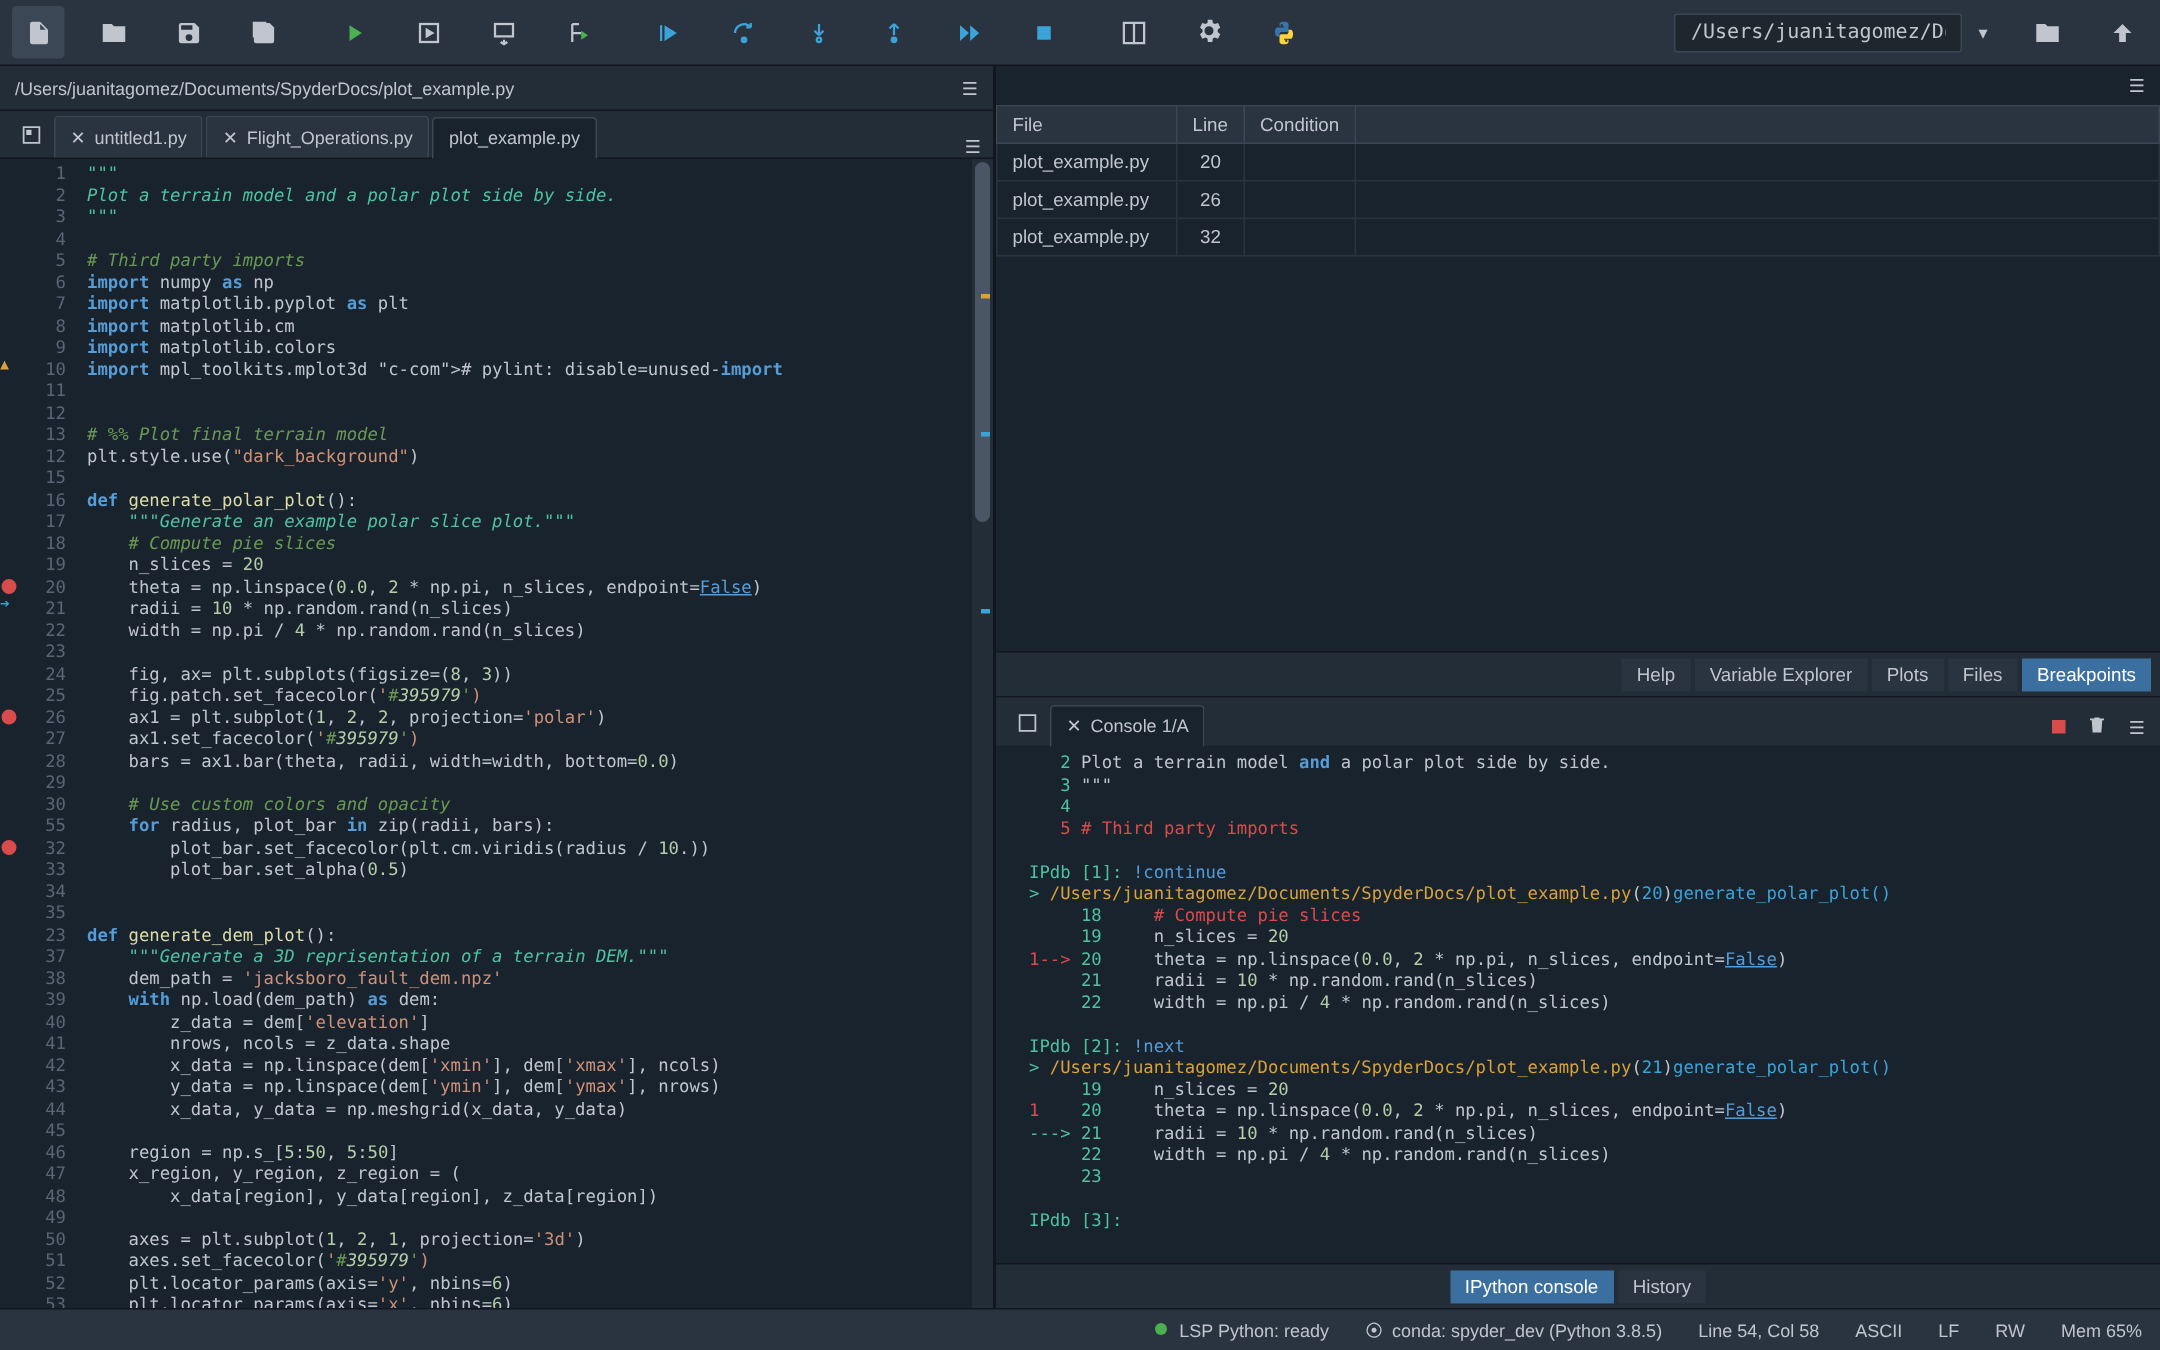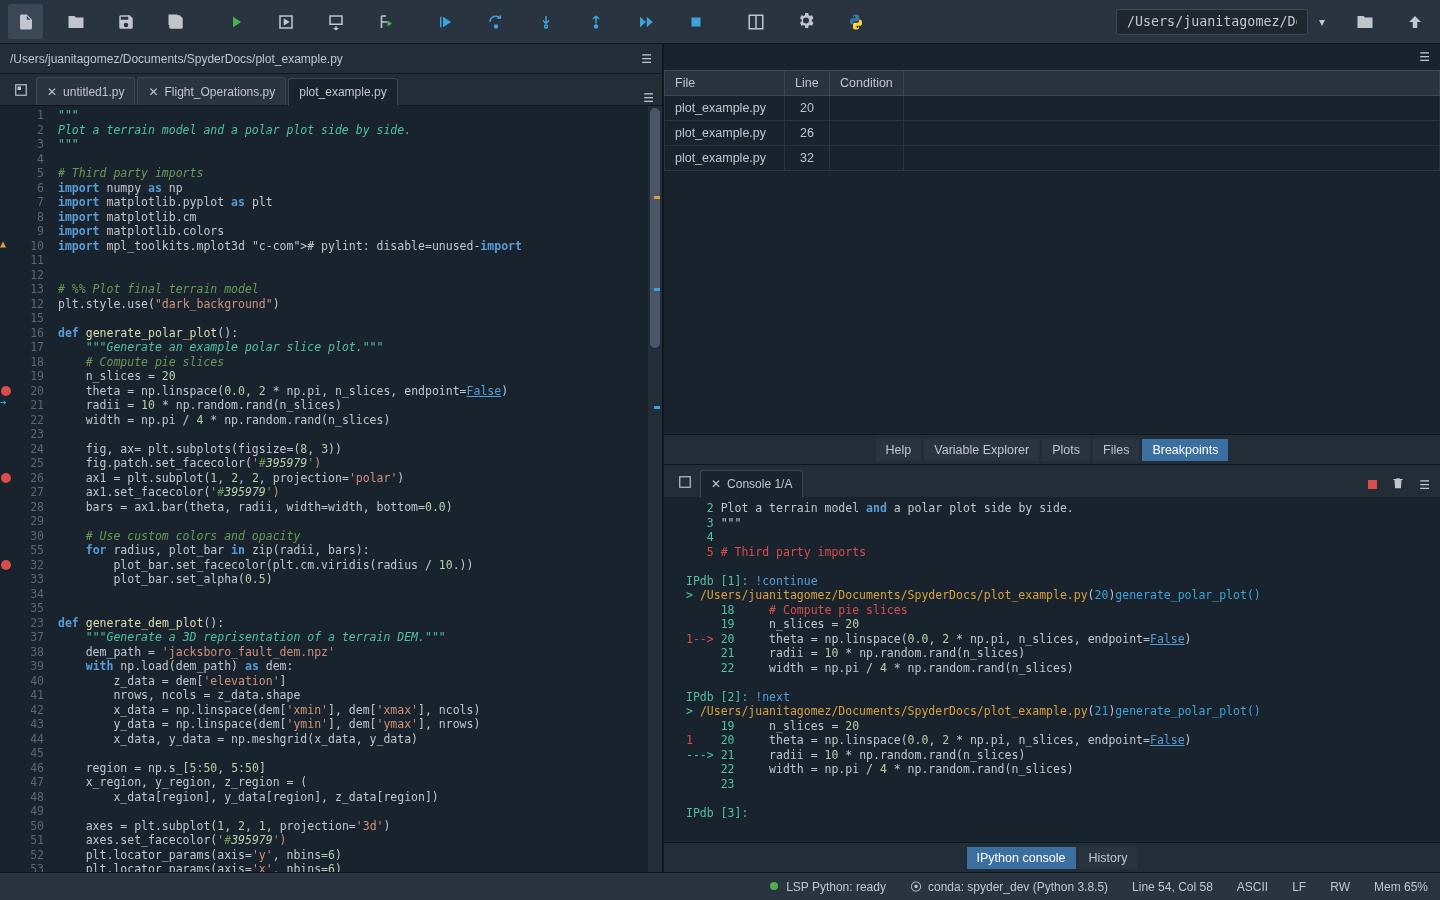--- a/index.html
+++ b/index.html
@@ -59,21 +59,21 @@
 
 
 .bp-pane { flex: 1; display: flex; flex-direction: column; background: #19232d; }
 .bp-menu { height: 26px; display: flex; align-items: center; justify-content: flex-end; padding: 0 10px; }
 .bp-table { width: 100%; border-collapse: collapse; font-size: 12.5px; }
 .bp-table th { background: #2a3340; border: 1px solid #3b4754; padding: 5px 10px; font-weight: normal; text-align: left; }
 .bp-table td { border: 1px solid #2a3340; padding: 5px 10px; }
 .bp-table td.ln { text-align: center; }
 
 
-.pane-tabs { height: 30px; background: #232d38; display: flex; align-items: center; justify-content: center; padding: 0 6px; gap: 3px; border-top: 1px solid #12171f; }
+.pane-tabs { height: 30px; background: #232d38; display: flex; align-items: center; justify-content: flex-end; padding: 0 6px; gap: 3px; border-top: 1px solid #12171f; }
 .ptab { padding: 4px 10px; background: #2a3340; cursor: pointer; font-size: 12.5px; }
 .ptab.active { background: #3b6fa0; color: #fff; }
 
 
 .console-pane { flex: 1; display: flex; flex-direction: column; background: #19232d; border-top: 1px solid #12171f; }
 .console-tabs { height: 32px; background: #232d38; display: flex; align-items: flex-end; padding-left: 6px; }
 .console-tabs .tab-opts-right { margin-left: auto; display: flex; align-items: center; gap: 14px; padding: 0 10px 4px 0; }
 .rec-dot { width: 9px; height: 9px; background: #d94c4c; display: inline-block; }
 .trash, .menu-icon { cursor: pointer; color: #c0c5ce; }
 .console-body { flex: 1; padding: 4px 22px; font-size: 11.5px; line-height: 14.5px; overflow: hidden; position: relative; }

